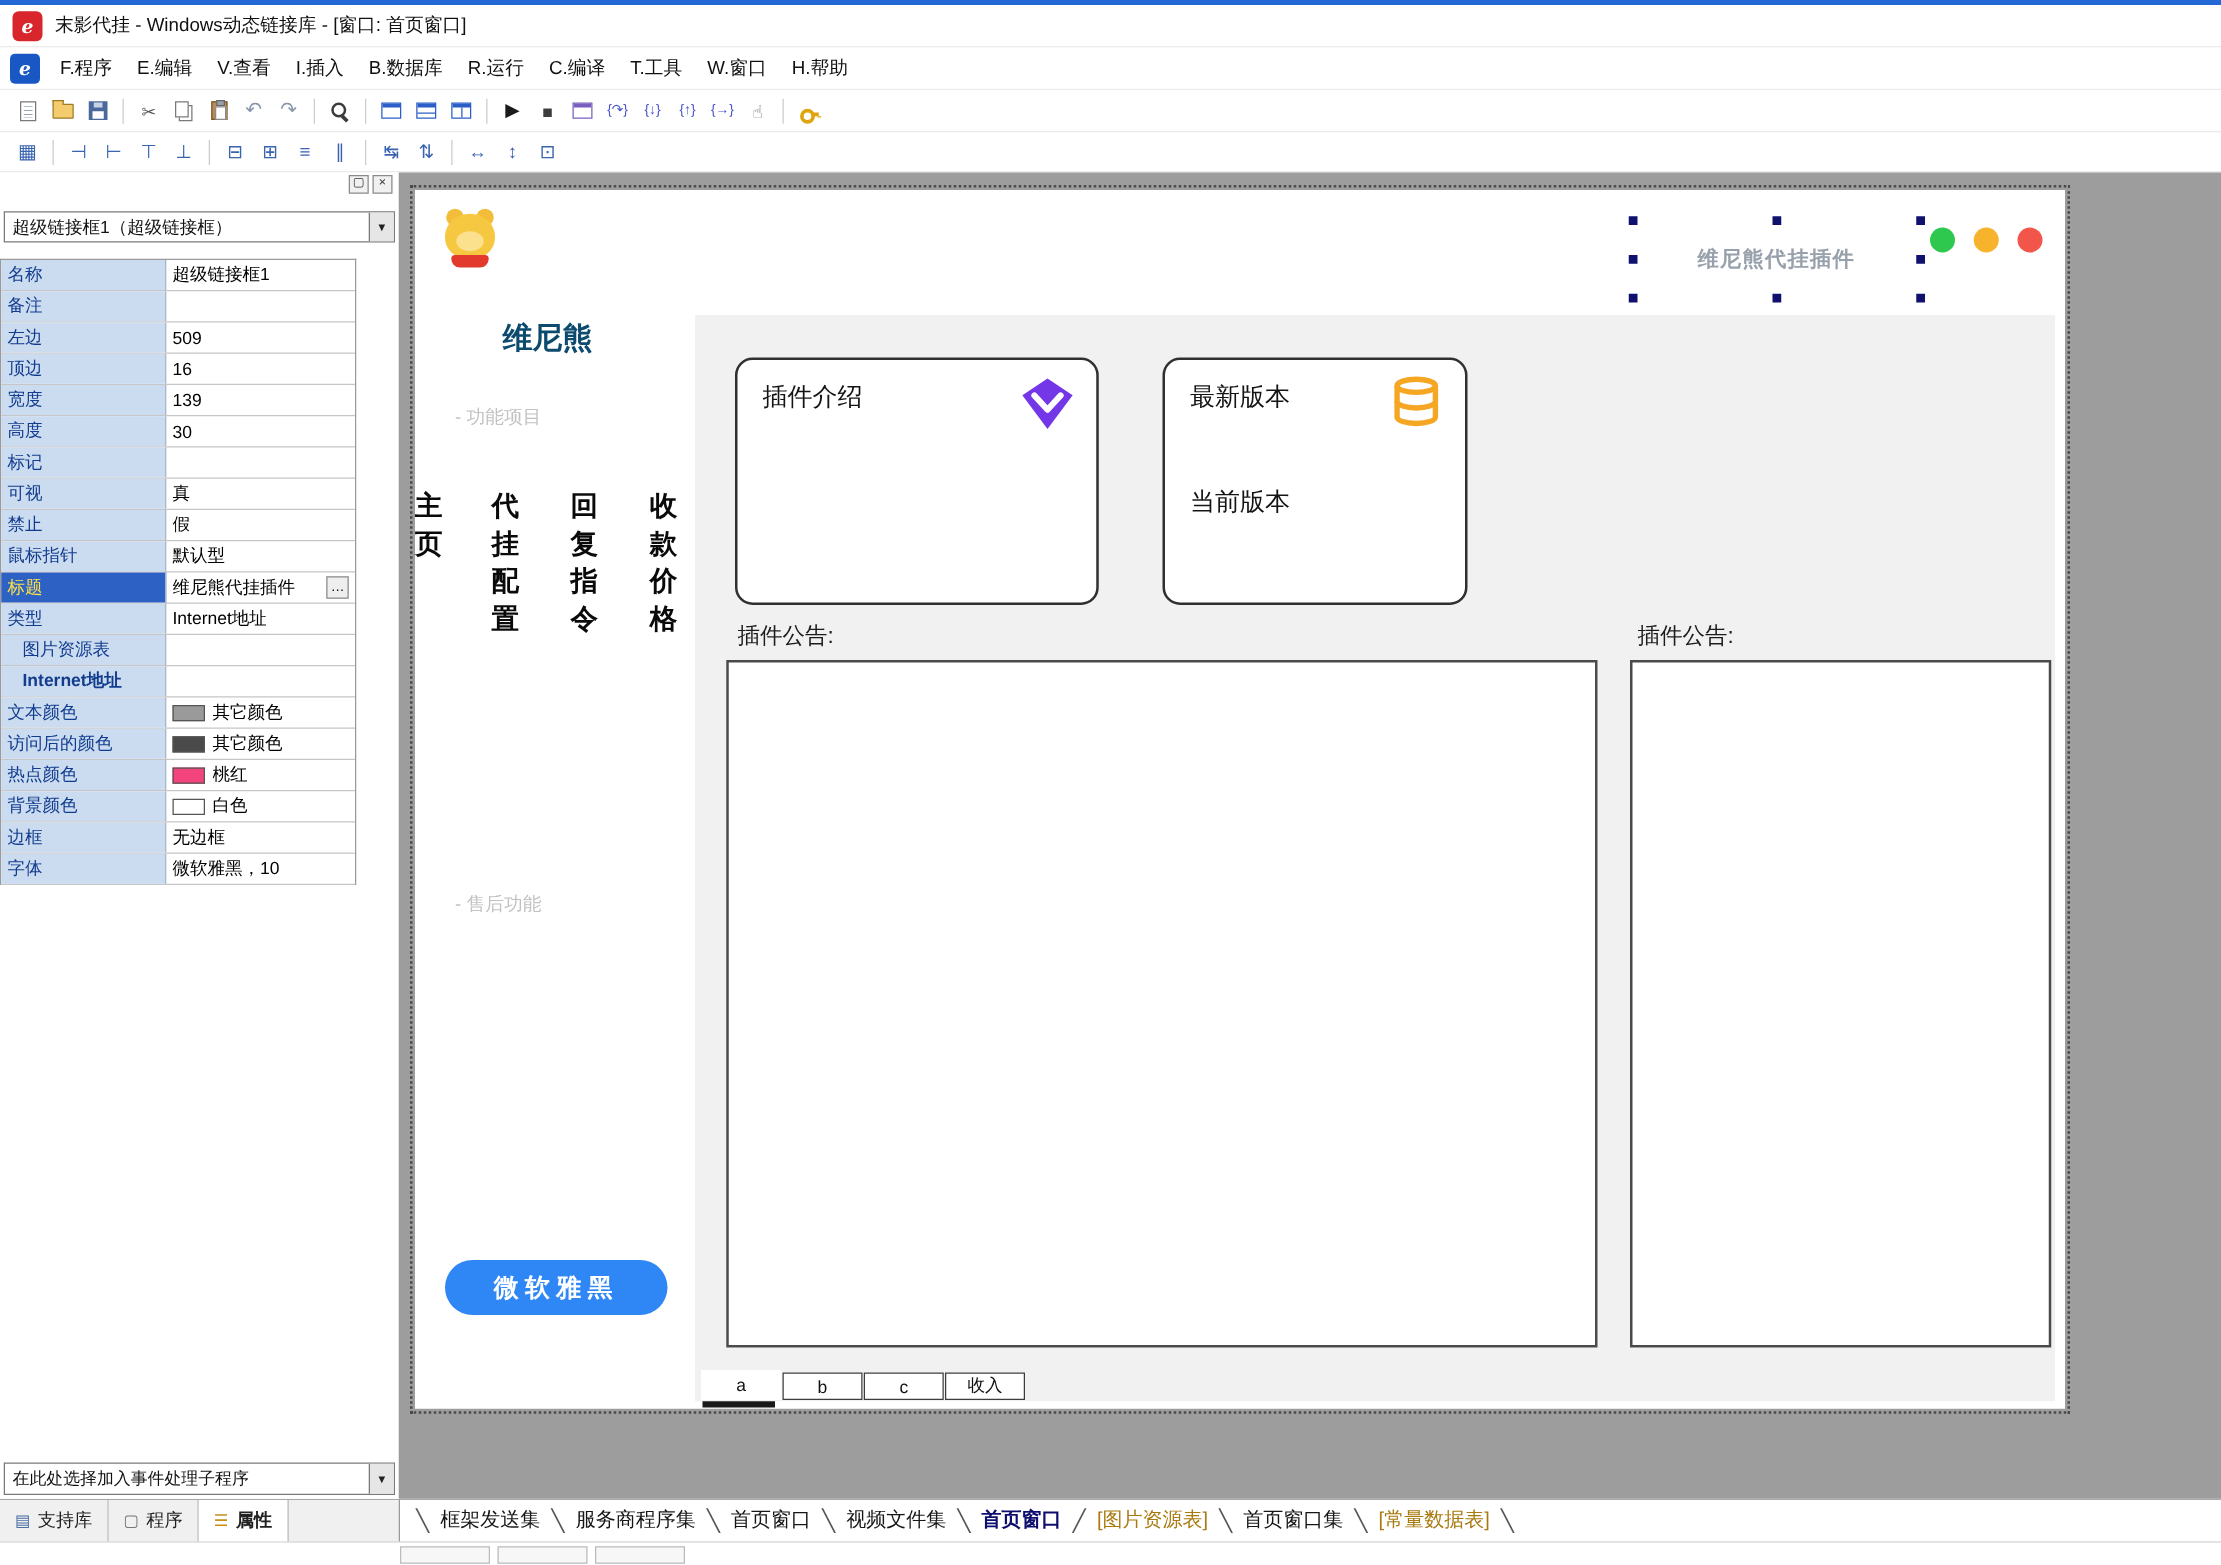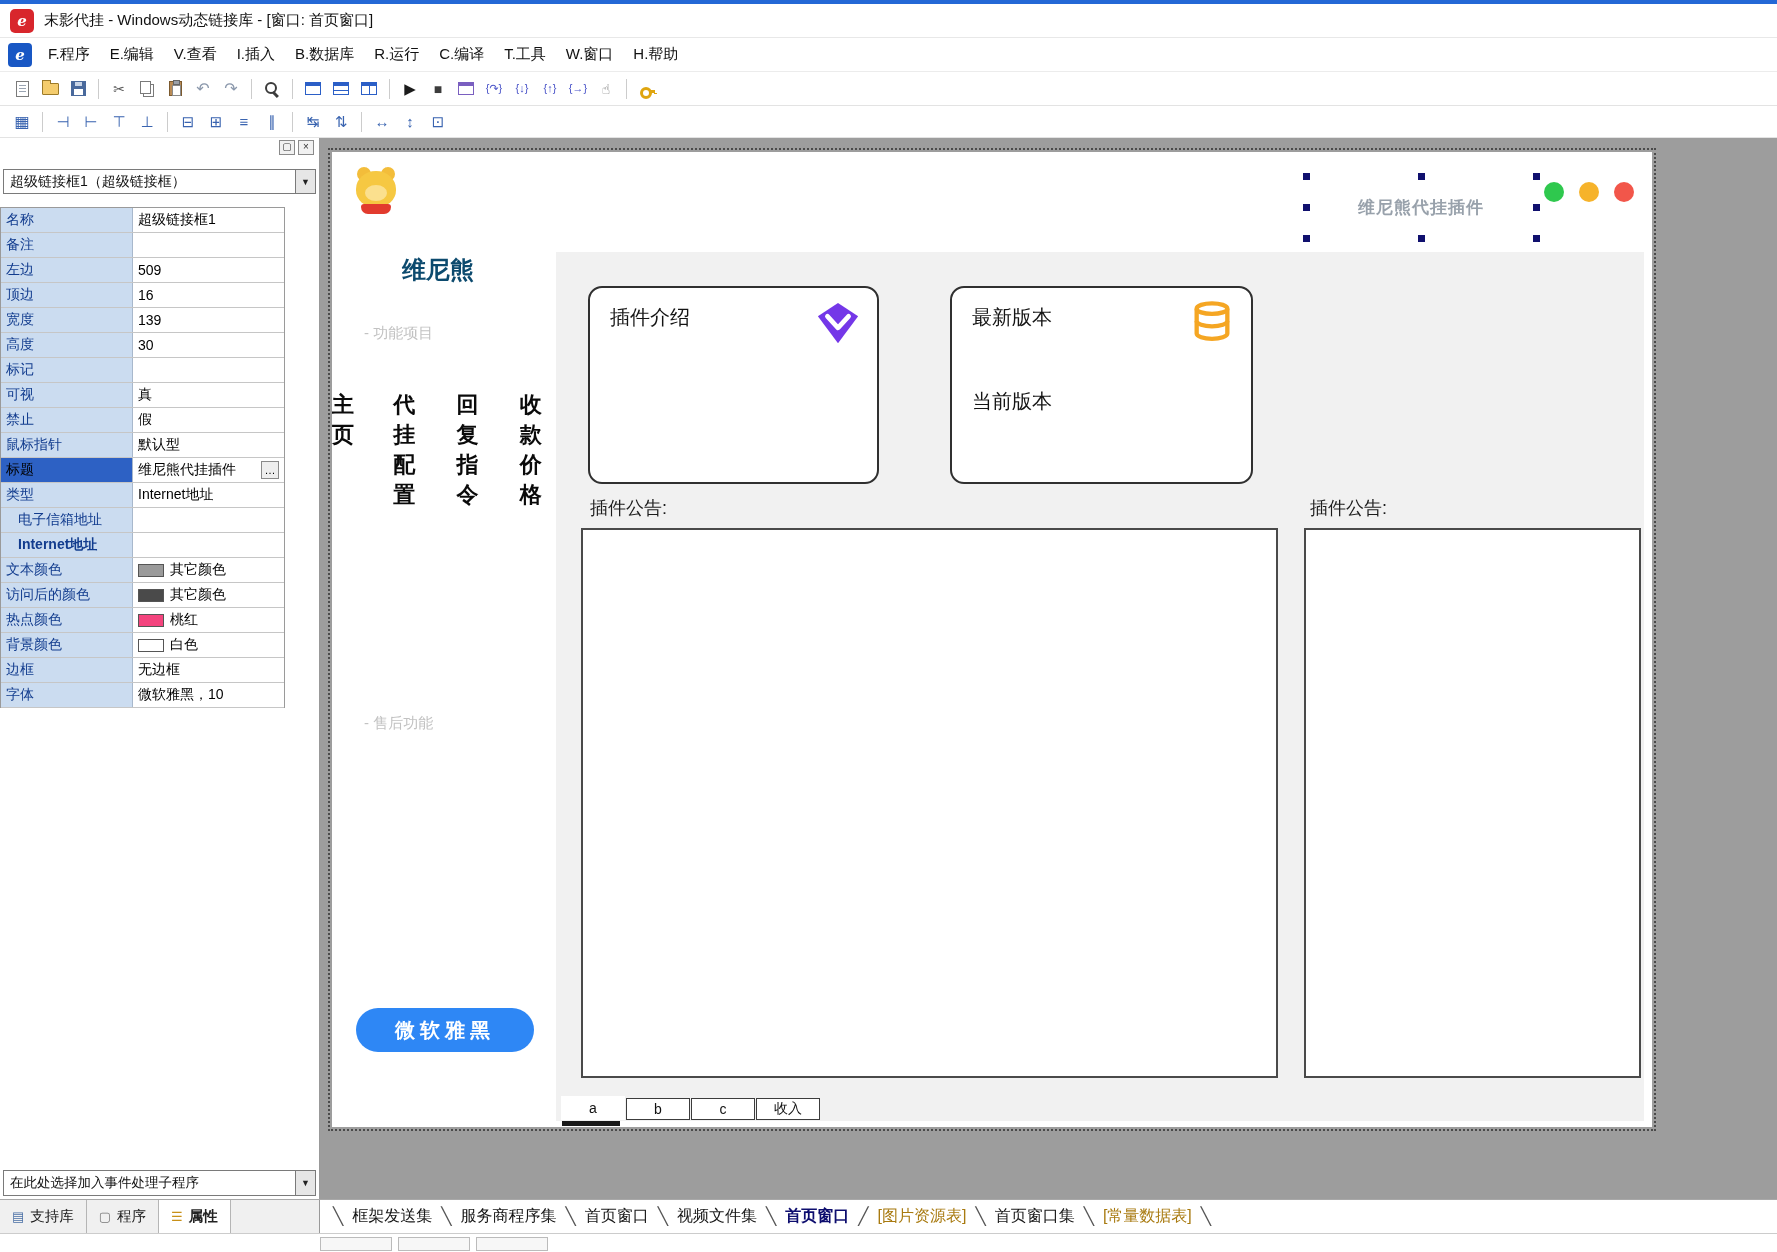--- a/index.html
+++ b/index.html
@@ -63,21 +63,21 @@
   .obj-select,.evt-select{margin:11px 3px;height:25px;border:1px solid #7a7a7a;display:flex;align-items:center;background:#fff}
   .obj-select .txt{flex:1;padding:0 6px;font-size:14px;white-space:nowrap;overflow:hidden}
   .evt-select{margin:3px;height:26px}
   .evt-select .txt{flex:1;padding:0 6px;font-size:13.5px;white-space:nowrap;overflow:hidden}
   .dd-btn{width:20px;height:100%;border-left:1px solid #7a7a7a;background:#e6e6e6;display:flex;align-items:center;justify-content:center;font-size:9px;color:#222}
   .pgrid{margin:2px 34px 0 0;border:1px solid #9a9a9a;border-bottom:none}
   .prow{display:flex;height:25px;border-bottom:1px solid #c6c6c6}
   .plabel{width:132px;background:#cbdcf0;color:#123c8e;font-size:14px;display:flex;align-items:center;padding:0 5px;
     border-right:1px solid #a8b8cc;white-space:nowrap;overflow:hidden}
   .prow.indent .plabel{padding-left:17px}
-  .prow.selected .plabel{background:#2d61c4;color:#000000}
+  .prow.selected .plabel{background:#2d61c4;color:#fde047}
   .pvalue{flex:1;display:flex;align-items:center;padding:0 5px;font-size:14px;color:#000;overflow:hidden;white-space:nowrap}
   .swatch{width:26px;height:13px;border:1px solid #555;margin-right:6px;flex:none}
   .vtext{overflow:hidden;white-space:nowrap}
   .ellipsis-btn{margin-left:auto;width:18px;height:18px;border:1px solid #8a8a8a;background:#eee;font-size:11px;line-height:14px;text-align:center;flex:none;padding:0}
   .props-spacer{flex:1}
 
   .canvas{flex:1;background:#9d9d9d;position:relative;overflow:hidden}
   .form{position:absolute;left:12px;top:14px;width:1320px;height:975px;background:#fff;outline:2px dotted #4a4a4a;outline-offset:2px}
 
   
@@ -100,21 +100,21 @@
   .center-panel{position:absolute;left:224px;top:100px;width:1088px;height:869px;background:#f1f1f1}
 
   .sel-box{position:absolute;left:974px;top:24px;width:230px;height:62px}
   .sel-label{position:absolute;inset:0;display:flex;align-items:center;justify-content:center;color:#98a1ab;font-weight:bold;font-size:17px;letter-spacing:1px}
   .handle{position:absolute;width:7px;height:7px;background:#10106e}
   .traffic{position:absolute;left:1212px;top:30px;display:flex;gap:15px}
   .dot{width:20px;height:20px;border-radius:50%}
 
   .card{position:absolute;top:134px;height:198px;background:#fff;border:2px solid #303030;border-radius:14px}
   .card1{left:256px;width:291px}
-  .card2{left:618px;width:303px}
+  .card2{left:598px;width:244px}
   .card3{left:989px;width:295px}
   .card-title{position:absolute;left:20px;top:16px;font-size:20px;color:#141414}
   .card-sub{position:absolute;left:20px;top:100px;font-size:20px;color:#141414}
   .card-icon{position:absolute;right:16px;top:12px;width:46px;height:46px}
   .card-icon svg{width:100%;height:100%}
 
   .ann-label{position:absolute;top:344px;font-size:18px;color:#1c1c1c}
   .a1{left:258px}.a2{left:978px}
   .ann-box{position:absolute;top:376px;height:550px;background:#fff;border:2px solid #4a4a4a}
   .b1{left:249px;width:697px}
@@ -366,21 +366,21 @@
             <button class="ellipsis-btn">…</button>
           </div>
         </div>
         <div class="prow">
           <div class="plabel">类型</div>
           <div class="pvalue">
             <span class="vtext">Internet地址</span>
           </div>
         </div>
         <div class="prow indent">
-          <div class="plabel">电子信箱地址</div>
+          <div class="plabel">图片资源表</div>
           <div class="pvalue">
             <span class="vtext"></span>
           </div>
         </div>
         <div class="prow indent">
           <div class="plabel" style="font-weight: bold;">Internet地址</div>
           <div class="pvalue">
             <span class="vtext"></span>
           </div>
         </div>

